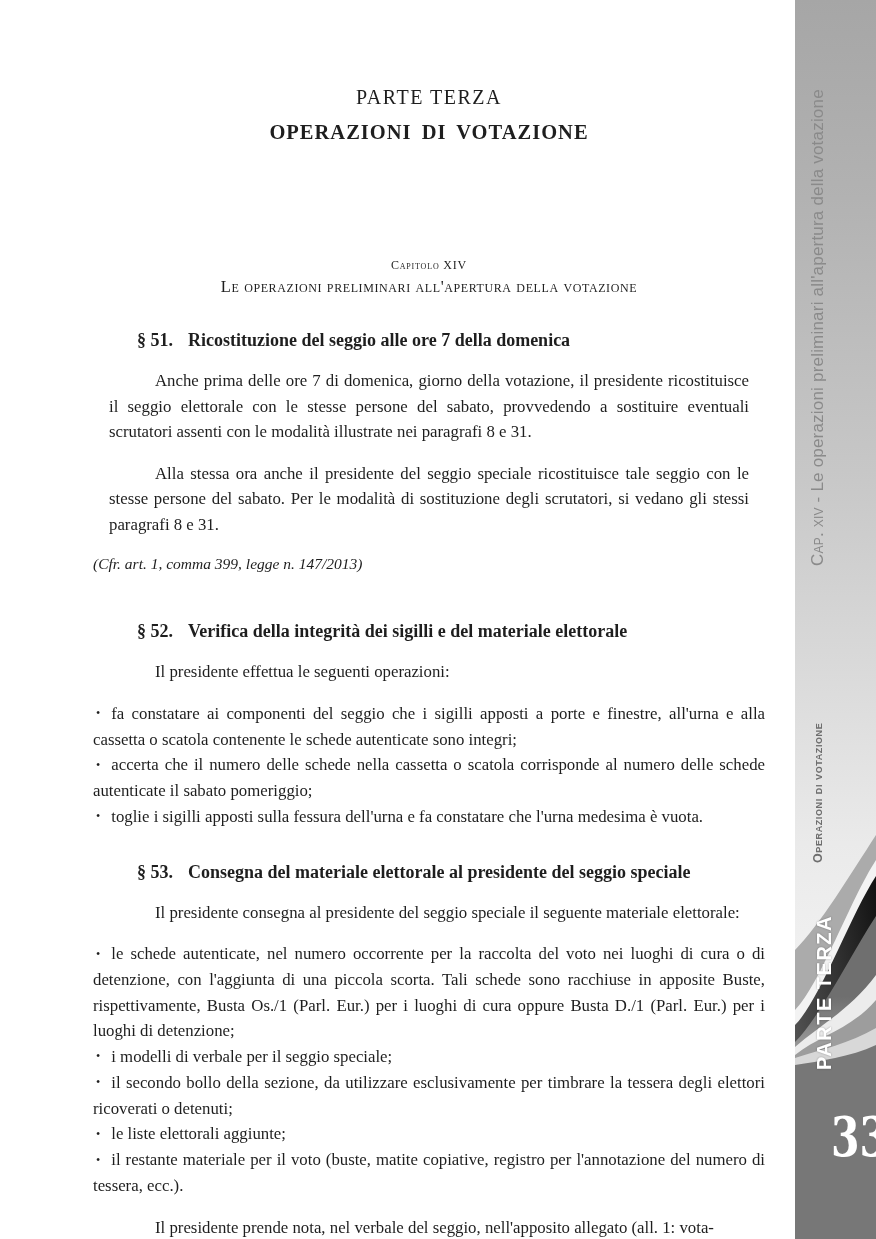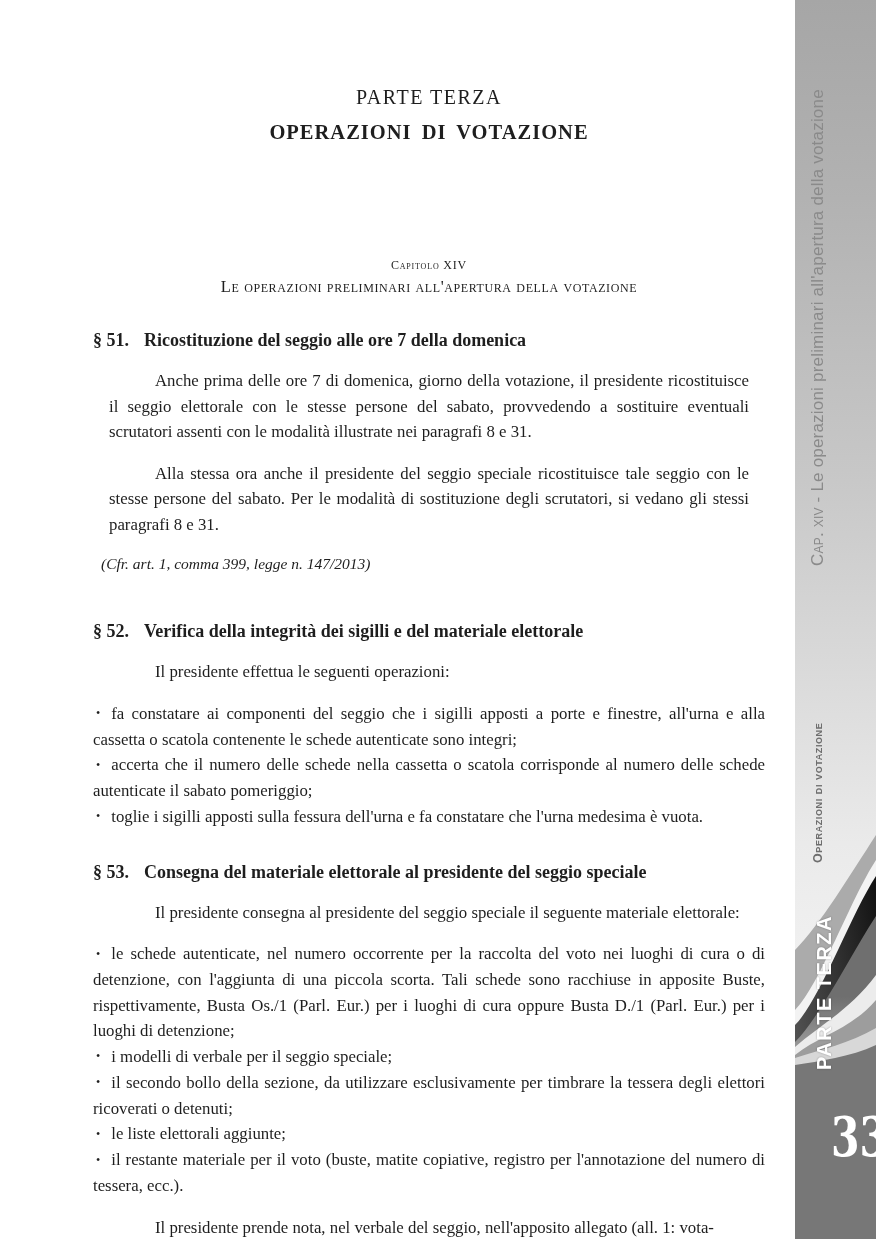--- a/index.html
+++ b/index.html
@@ -14,24 +14,24 @@
   .part-subtitle { margin-top:12px; text-align:center; font-size:20.5px; font-weight:bold; letter-spacing:1px; word-spacing:4px; }
 
   .chapter-head { margin-top:114px; text-align:center; }
   .chapter-number { font-variant:small-caps; font-size:12px; letter-spacing:0.8px; }
   .chapter-title  { font-variant:small-caps; font-size:16.5px; letter-spacing:0.6px; margin-top:4px; }
 
   .sec-head { margin:0; margin-bottom:7px; font-size:18px; font-weight:bold; line-height:24px; }
   .sec-51 .sec-head { margin-top:31px; }
   .sec-52 .sec-head { margin-top:44px; }
   .sec-53 .sec-head { margin-top:30px; }
-  .sec-num { margin-right:15px; }
+  .sec-num { margin-right:15px;margin-left:44px; }
 
   .body-p { margin:16px; font-size:16.8px; line-height:25.5px; text-align:justify; text-indent:46px; }
-  .citation { margin:3px 0 0 8px; font-size:15.5px; font-style:italic; line-height:22px; }
+  .citation { margin:3px 0 0 0; font-size:15.5px; font-style:italic; line-height:22px; }
 
   .bullet { margin:0; font-size:16.8px; line-height:25.5px; text-align:justify; text-indent:0; }
   .dot { display:inline-block; margin-left:3px; margin-right:11px; font-size:0.72em; vertical-align:1.5px; }
 
   
   .sidebar {
     position:absolute; left:795px; top:0; width:81px; height:1239px;
     background:linear-gradient(180deg,#a6a6a6 0%,#b2b2b2 16%,#c7c7c7 38%,#dcdcdc 56%,#eaeaea 68%,#f1f1f1 78%,#f1f1f1 100%);
   }
   .swoosh { position:absolute; left:0; top:795px; width:81px; height:444px; }

